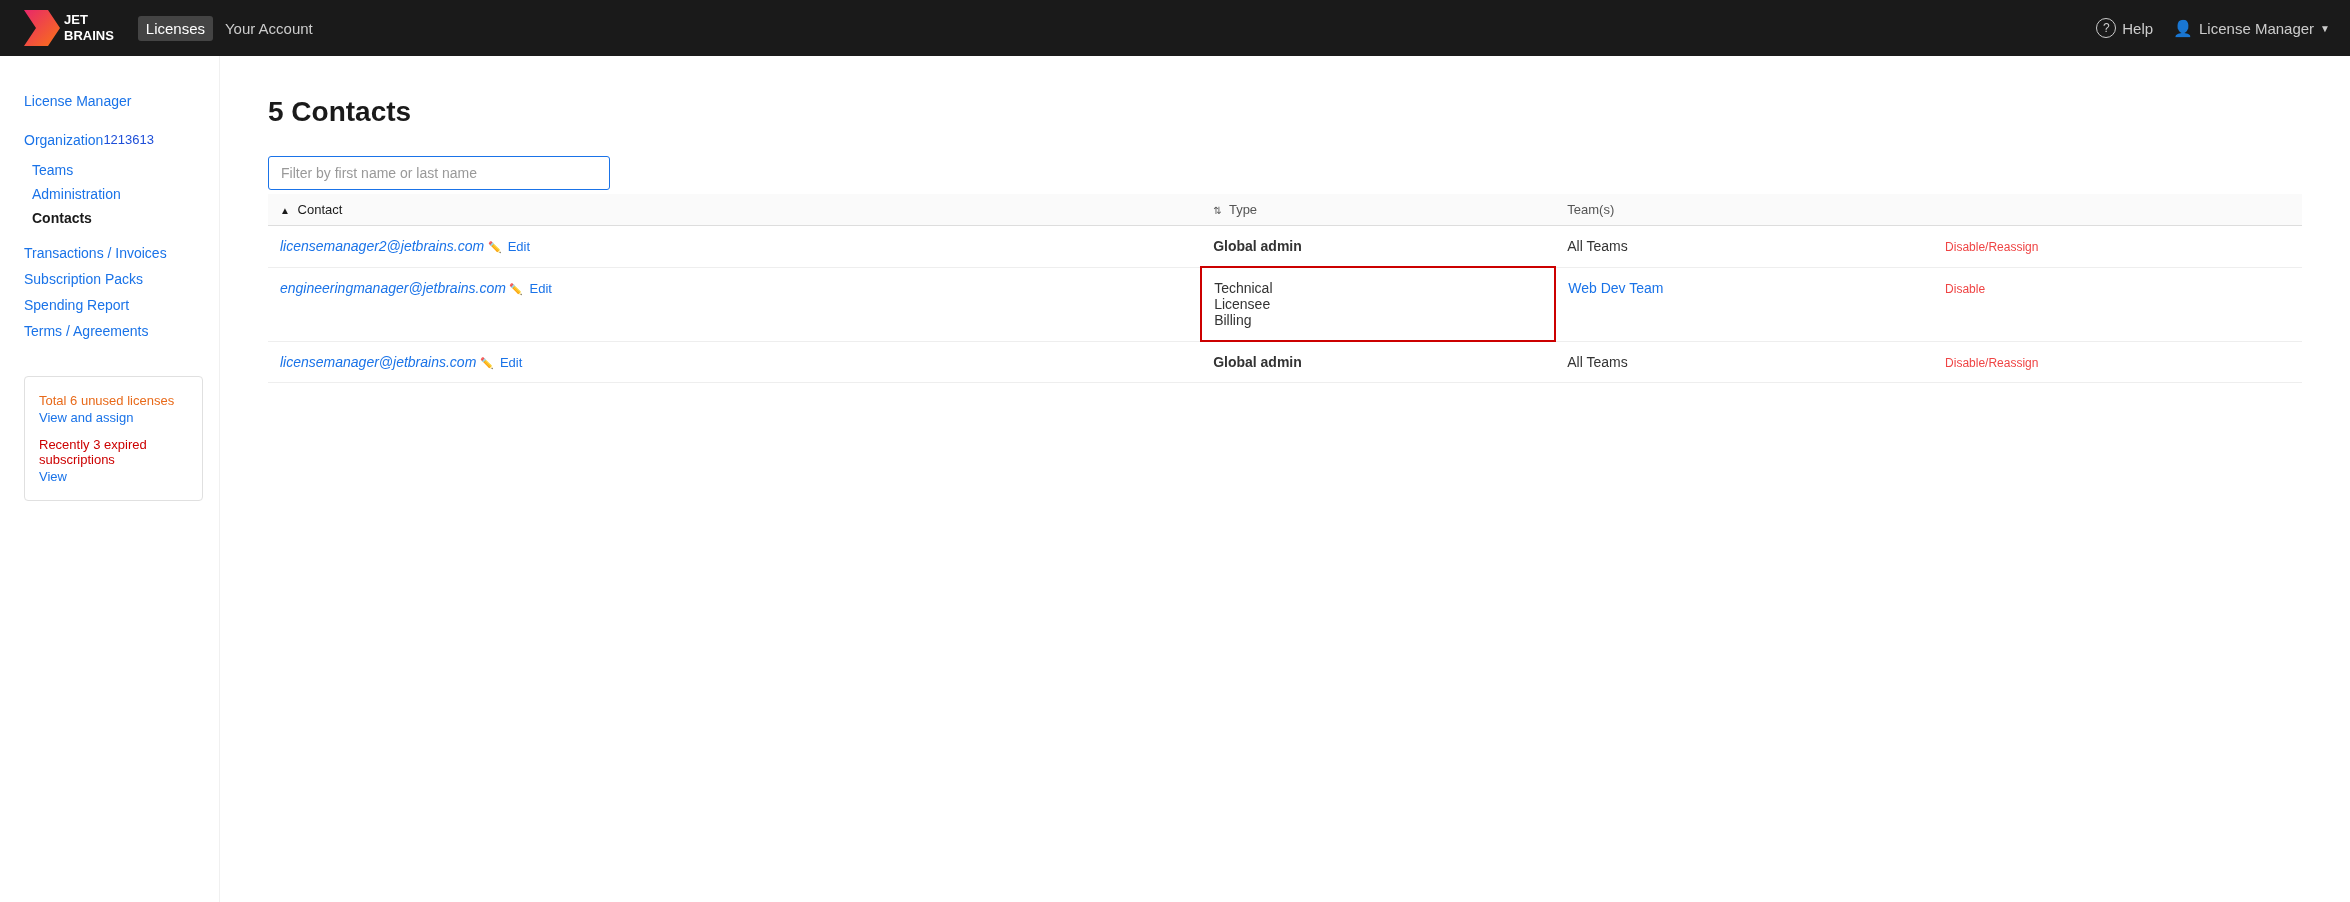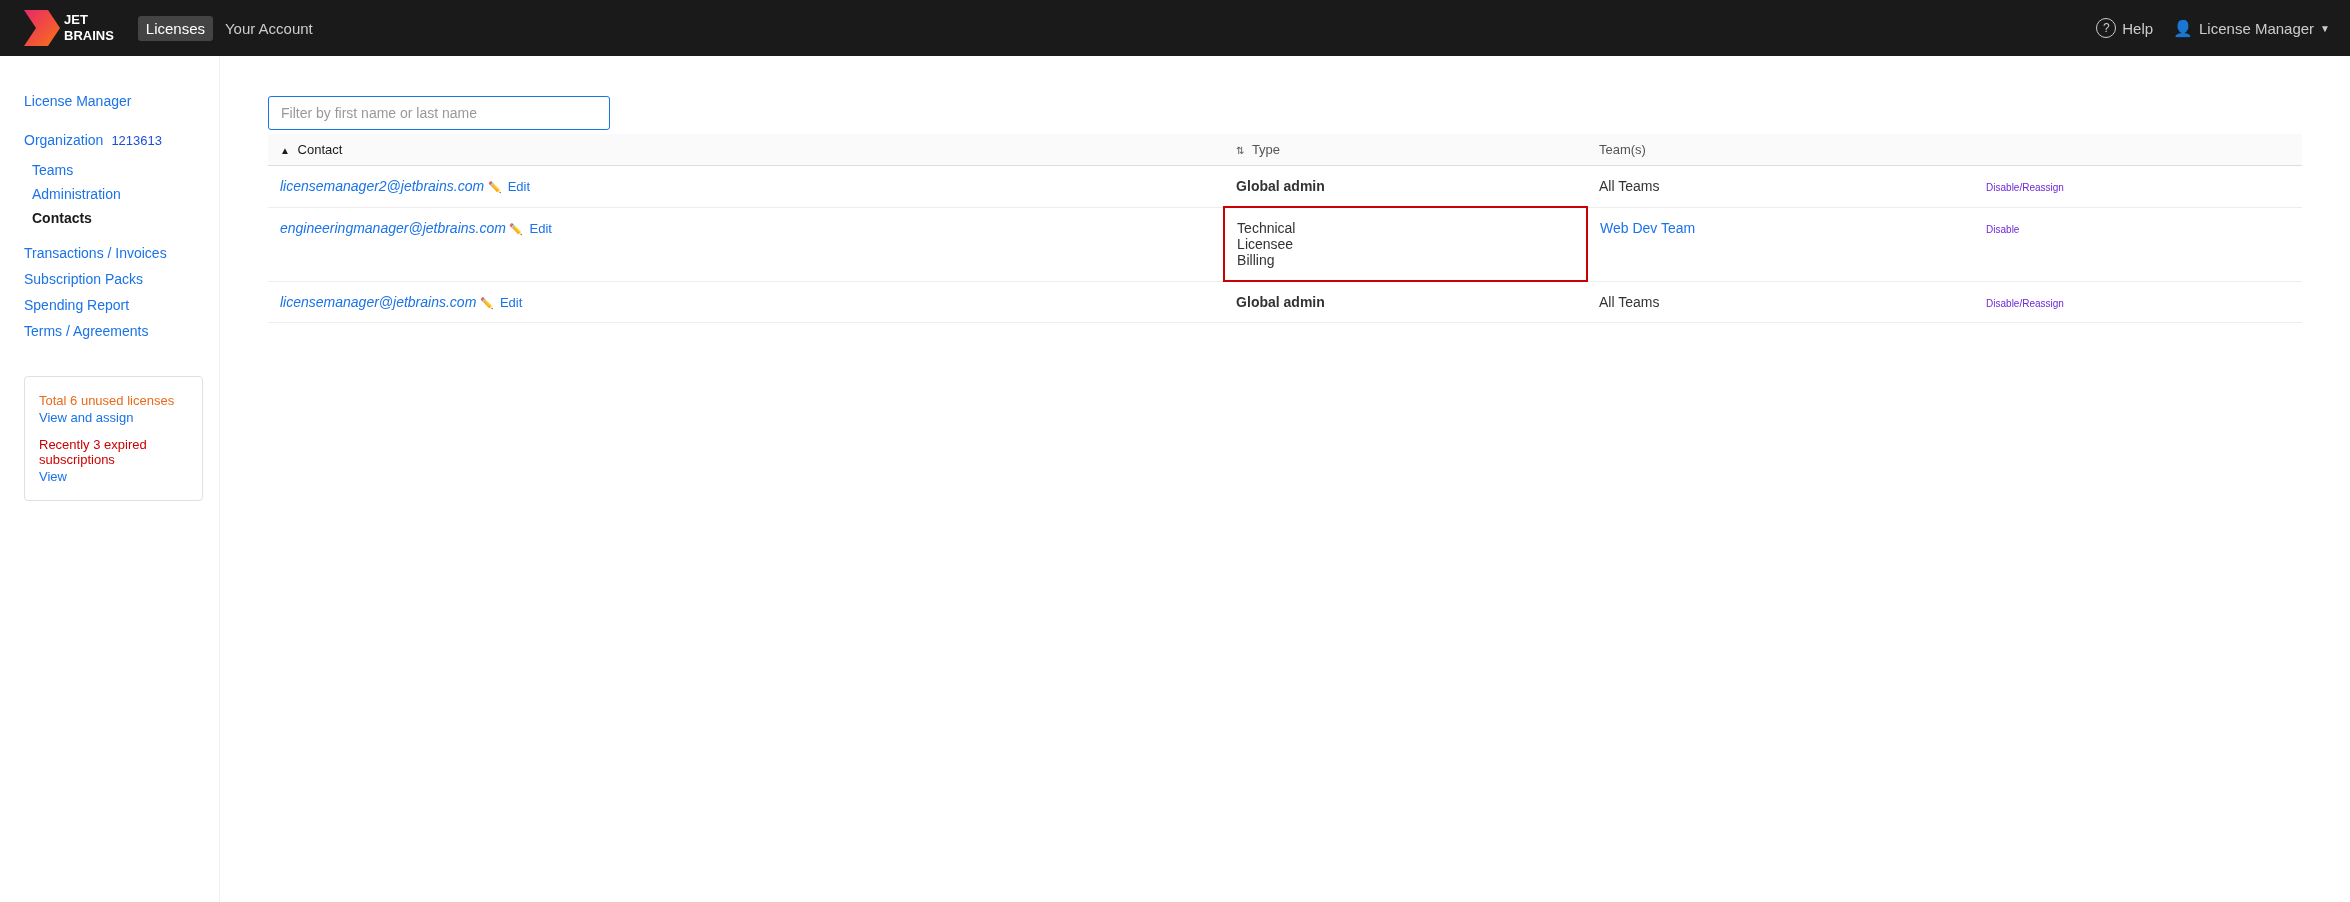--- a/index.html
+++ b/index.html
@@ -34,21 +34,21 @@
 
     
     .sidebar {
       width: 220px; padding: 32px 0 24px 24px; flex-shrink: 0; border-right: 1px solid #f0f0f0;
     }
     .sidebar-link {
       display: block; color: #1a73e8; font-size: 14px; text-decoration: none;
       padding: 5px 0; cursor: pointer;
     }
     .sidebar-section { margin-top: 18px; }
-    .sidebar-org { display: flex; align-items: center; gap: 8px; margin-bottom: 10px; }
+    .sidebar-org { display: flex; align-items: flex-start; margin-bottom: 10px; }
     .sidebar-org-name { color: #1a73e8; font-size: 14px; font-weight: 500; }
     .sidebar-org-id { color: #1d4ed8; font-size: 13px; }
     .sidebar-sub-link {
       display: block; color: #1a73e8; font-size: 14px; text-decoration: none;
       padding: 4px 0 4px 8px; cursor: pointer;
     }
     .sidebar-sub-link.active { color: #1a1a1a; font-weight: 700; padding-left: 8px; }
 
     
     .sidebar-info-box {
@@ -79,21 +79,21 @@
     }
     .contacts-table th.sort-active { color: #1a1a1a; }
     .sort-arrow { font-size: 10px; margin-right: 4px; }
     .contacts-table td {
       padding: 12px 12px; border-bottom: 1px solid #eee; vertical-align: top;
       font-size: 14px;
     }
     .contact-email { color: #1a73e8; text-decoration: none; font-style: italic; }
     .edit-link { color: #1a73e8; text-decoration: none; margin-left: 6px; font-size: 13px; cursor: pointer; }
     .team-link { color: #1a73e8; text-decoration: none; cursor: pointer; text-align: center; }
-    .action-link { color: #6d28d9; text-decoration: none; cursor: pointer; font-size: 10px; margin-top: 44px; }
+    .action-link { color: #ef4444; text-decoration: none; cursor: pointer; font-size: 12px; margin-top: 44px; }
 
     
     .type-cell-bordered {
       border: 2px solid #cc0000 !important;
       border-radius: 2px;
     }
 
     
     .circle-icon {
       width: 20px; height: 20px; border: 1.5px solid #ccc; border-radius: 50%;
@@ -167,20 +167,21 @@
 
     <div class="sidebar-info-box">
       <div class="info-unused">Total 6 unused licenses</div>
       <a class="info-assign">View and assign</a>
       <div class="info-expired">Recently 3 expired<br>subscriptions</div>
       <a class="info-view">View</a>
     </div>
   </aside>
 
   <main class="main">
+    <h1 class="page-title">5 Contacts</h1>
 
     <input class="filter-input" type="text" placeholder="Filter by first name or last name" style="">
 
     <table class="contacts-table">
       <thead>
         <tr>
           <th class="sort-active">
             <span class="sort-arrow">▲</span>
             <span>Contact</span>
           </th>

